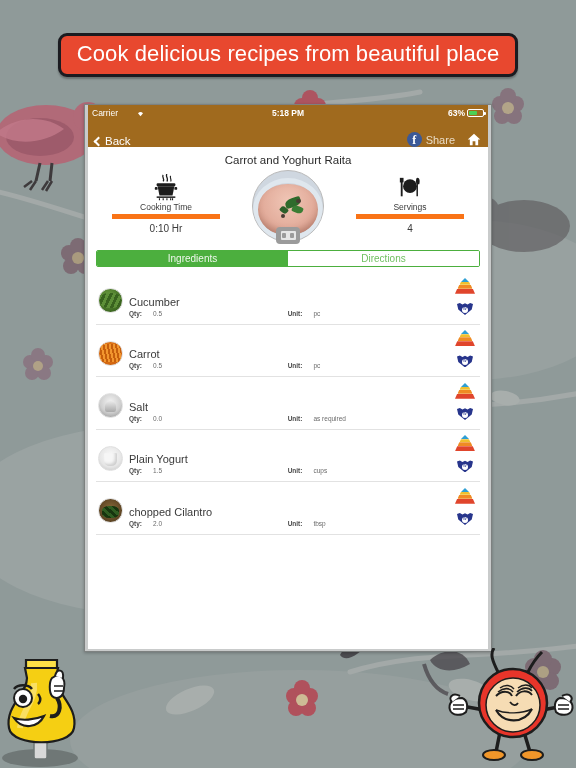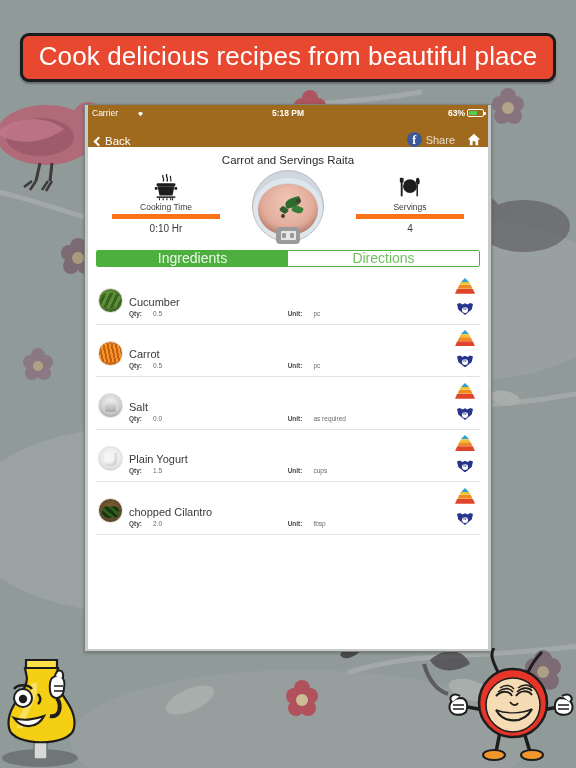--- a/index.html
+++ b/index.html
@@ -17,21 +17,21 @@
   .promo-wrap {
     position: absolute; left: 0; right: 0; top: 33px;
     display: flex; justify-content: center; z-index: 5;
   }
   .promo {
     background: #e8482f;
     border: 3px solid #1b1b20;
     border-radius: 9px;
     padding: 5px 16px 7px;
     color: #ffffff;
-    font-size: 26px;
+    font-size: 22px;
     letter-spacing: .1px;
     white-space: nowrap;
     box-shadow: 0 2px 2px rgba(0,0,0,.28);
   }
 
   
   .device {
     position: absolute;
     left: 84px; top: 104px;
     width: 408px; height: 548px;
@@ -175,21 +175,21 @@
   .tabs {
     display: flex;
     margin: 4px 8px 0;
     border: 1px solid #4caf3e;
     border-radius: 2px;
     overflow: hidden;
     height: 17px;
   }
   .tab {
     flex: 1; text-align: center;
-    font-size: 14px; line-height: 15px;
+    font-size: 10px; line-height: 15px;
     color: #6fbf5f; background: #fff;
   }
   .tab.active { background: #4caf3e; color: #eef7ec; }
 
   
   .list { margin: 5px 8px 0; flex: 1 1 auto; }
   .ing-row {
     position: relative;
     height: 52.5px;
     border-bottom: 1px solid #e2e2e2;
@@ -402,21 +402,21 @@
           <span>Share</span>
         </div>
         <svg class="home-icon" viewBox="0 0 16 15">
           <path d="M8 1 L15.2 7.4 L12.8 7.4 L12.8 14 L9.6 14 L9.6 9.6 L6.4 9.6 L6.4 14 L3.2 14 L3.2 7.4 L0.8 7.4 Z" fill="#ffffff"></path>
         </svg>
       </div>
     </div>
 
     <div class="content">
 
-      <div class="recipe-title">Carrot and Servings Raita</div>
+      <div class="recipe-title">Carrot and Yoghurt Raita</div>
 
       <div class="meta-row">
 
         <div class="meta-col">
           <div class="meta-icon">
             <svg width="30" height="28" viewBox="0 0 32 30">
               <path d="M13 1 C 11 3, 15 5, 13 8" stroke="#1d1d1d" stroke-width="1.4" fill="none"></path>
               <path d="M17 0 C 15 2.5, 19 4.5, 17 8" stroke="#1d1d1d" stroke-width="1.4" fill="none"></path>
               <path d="M21 2 C 19.5 4, 22.5 5.5, 21 8" stroke="#1d1d1d" stroke-width="1.2" fill="none"></path>
               <rect x="6" y="10" width="20" height="3" rx="1" fill="#1d1d1d"></rect>

